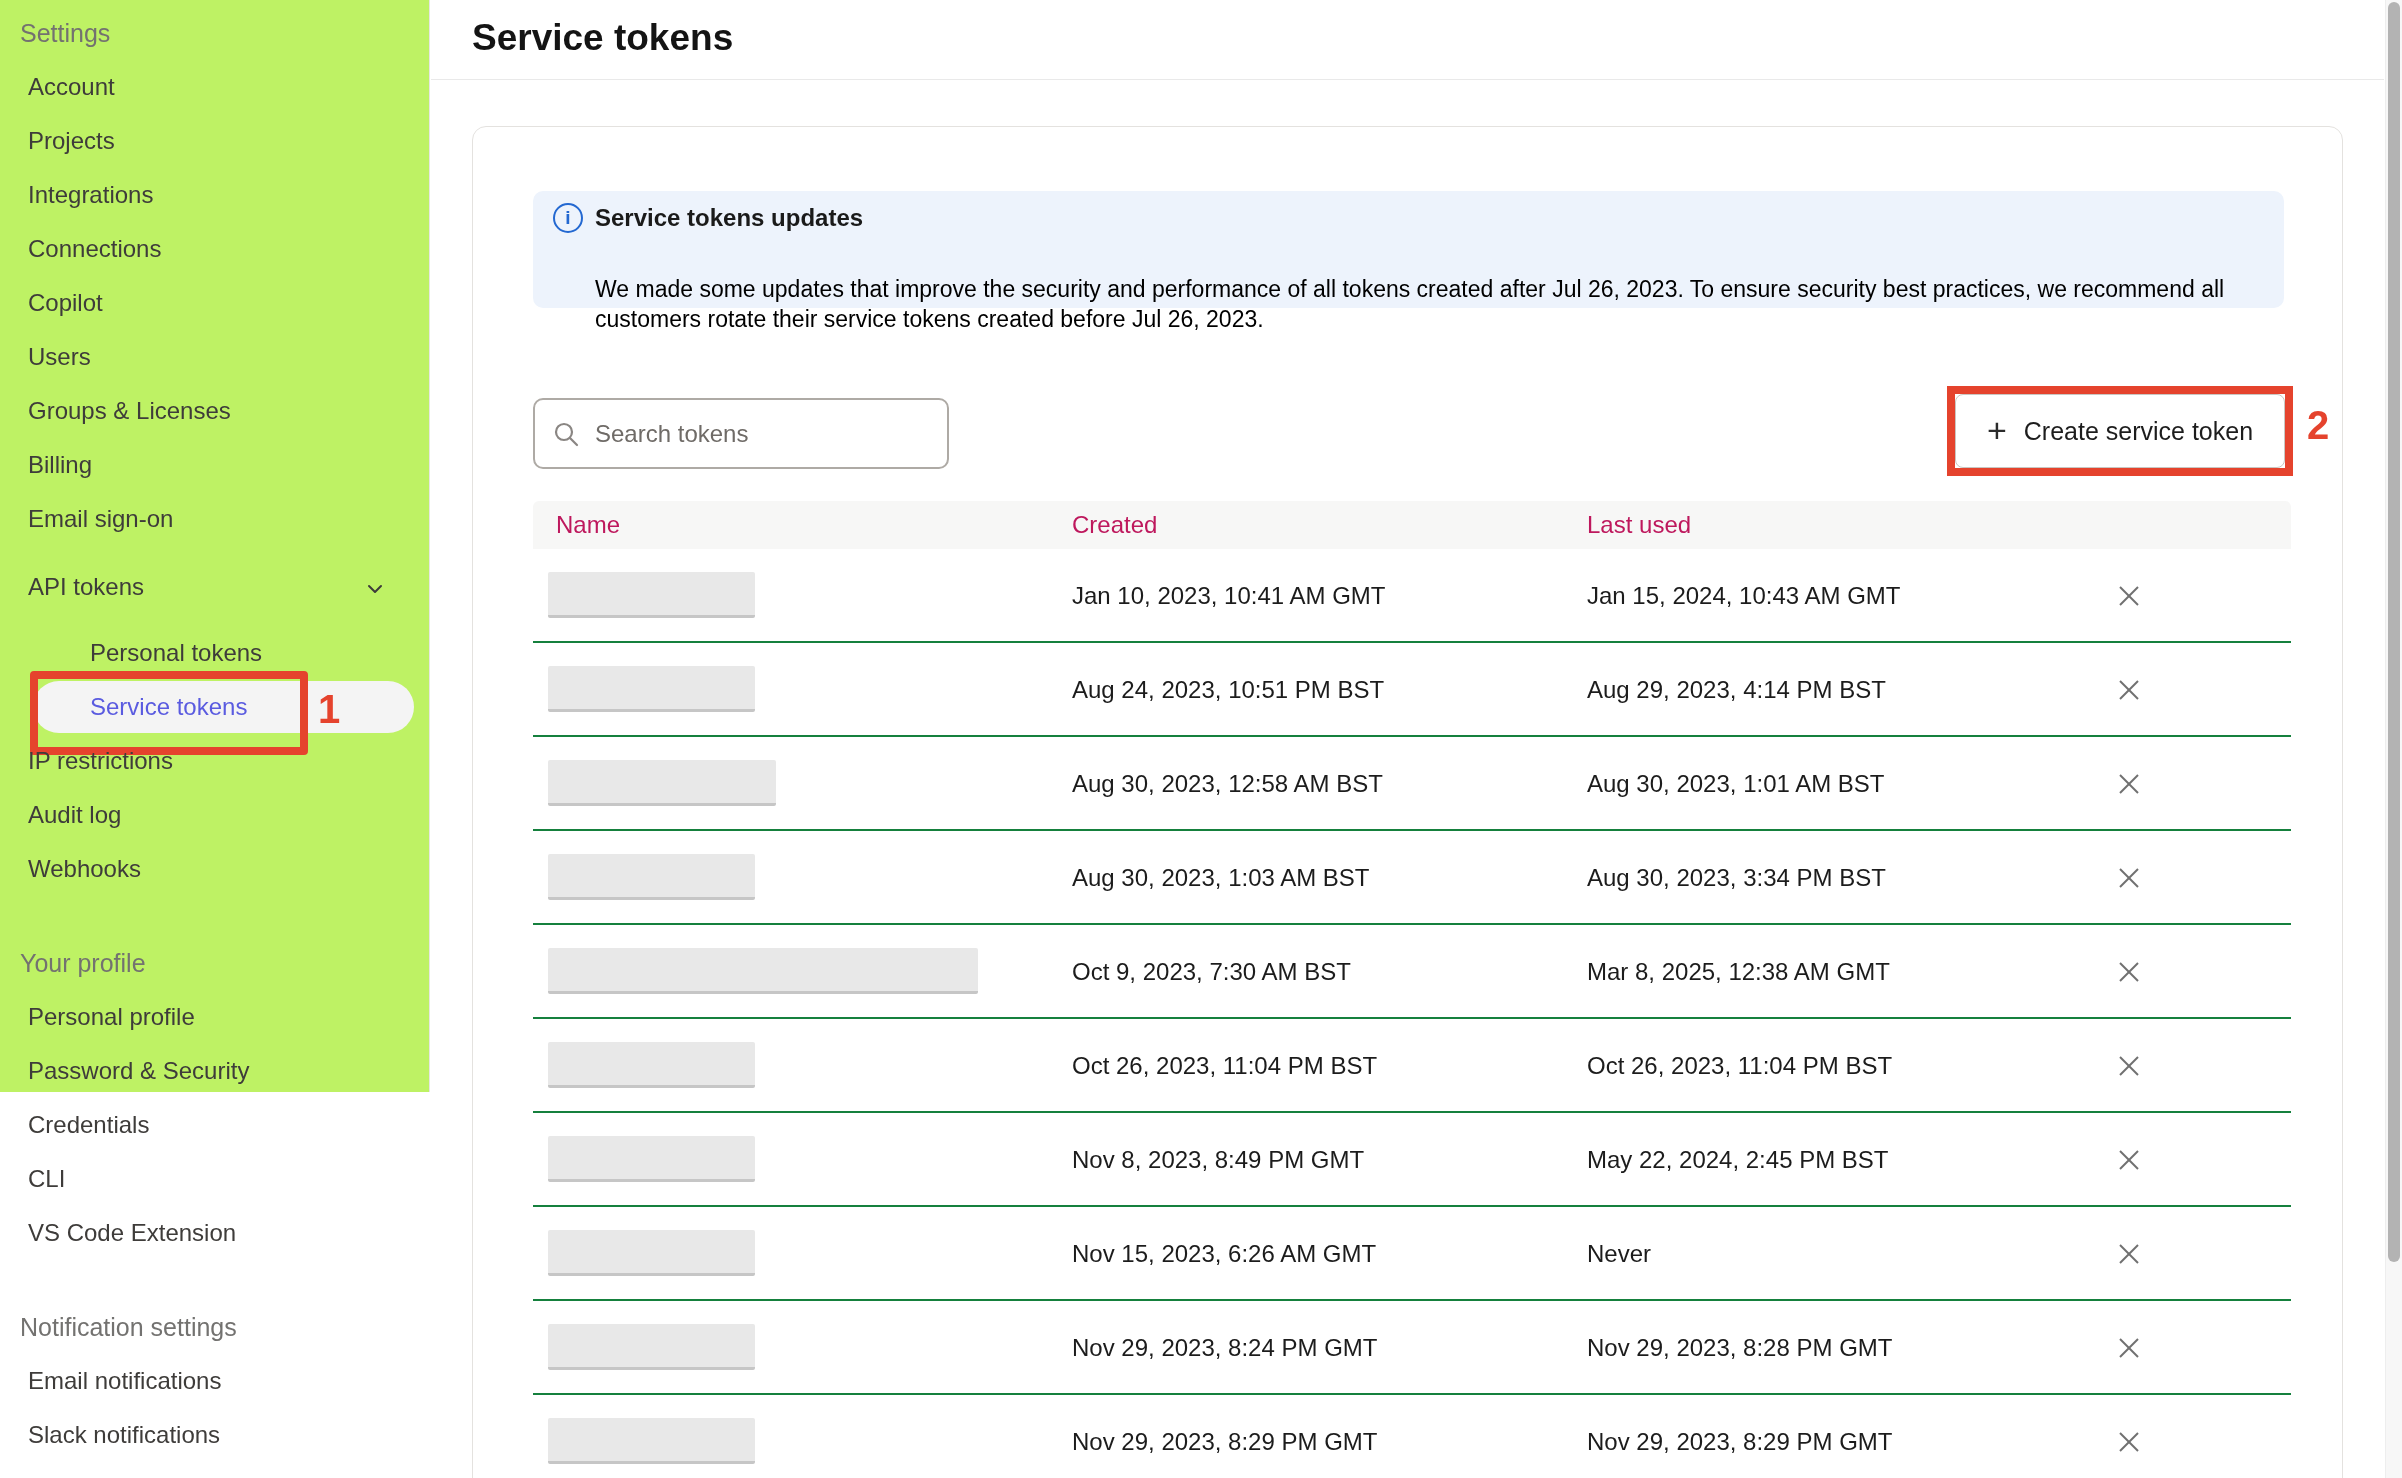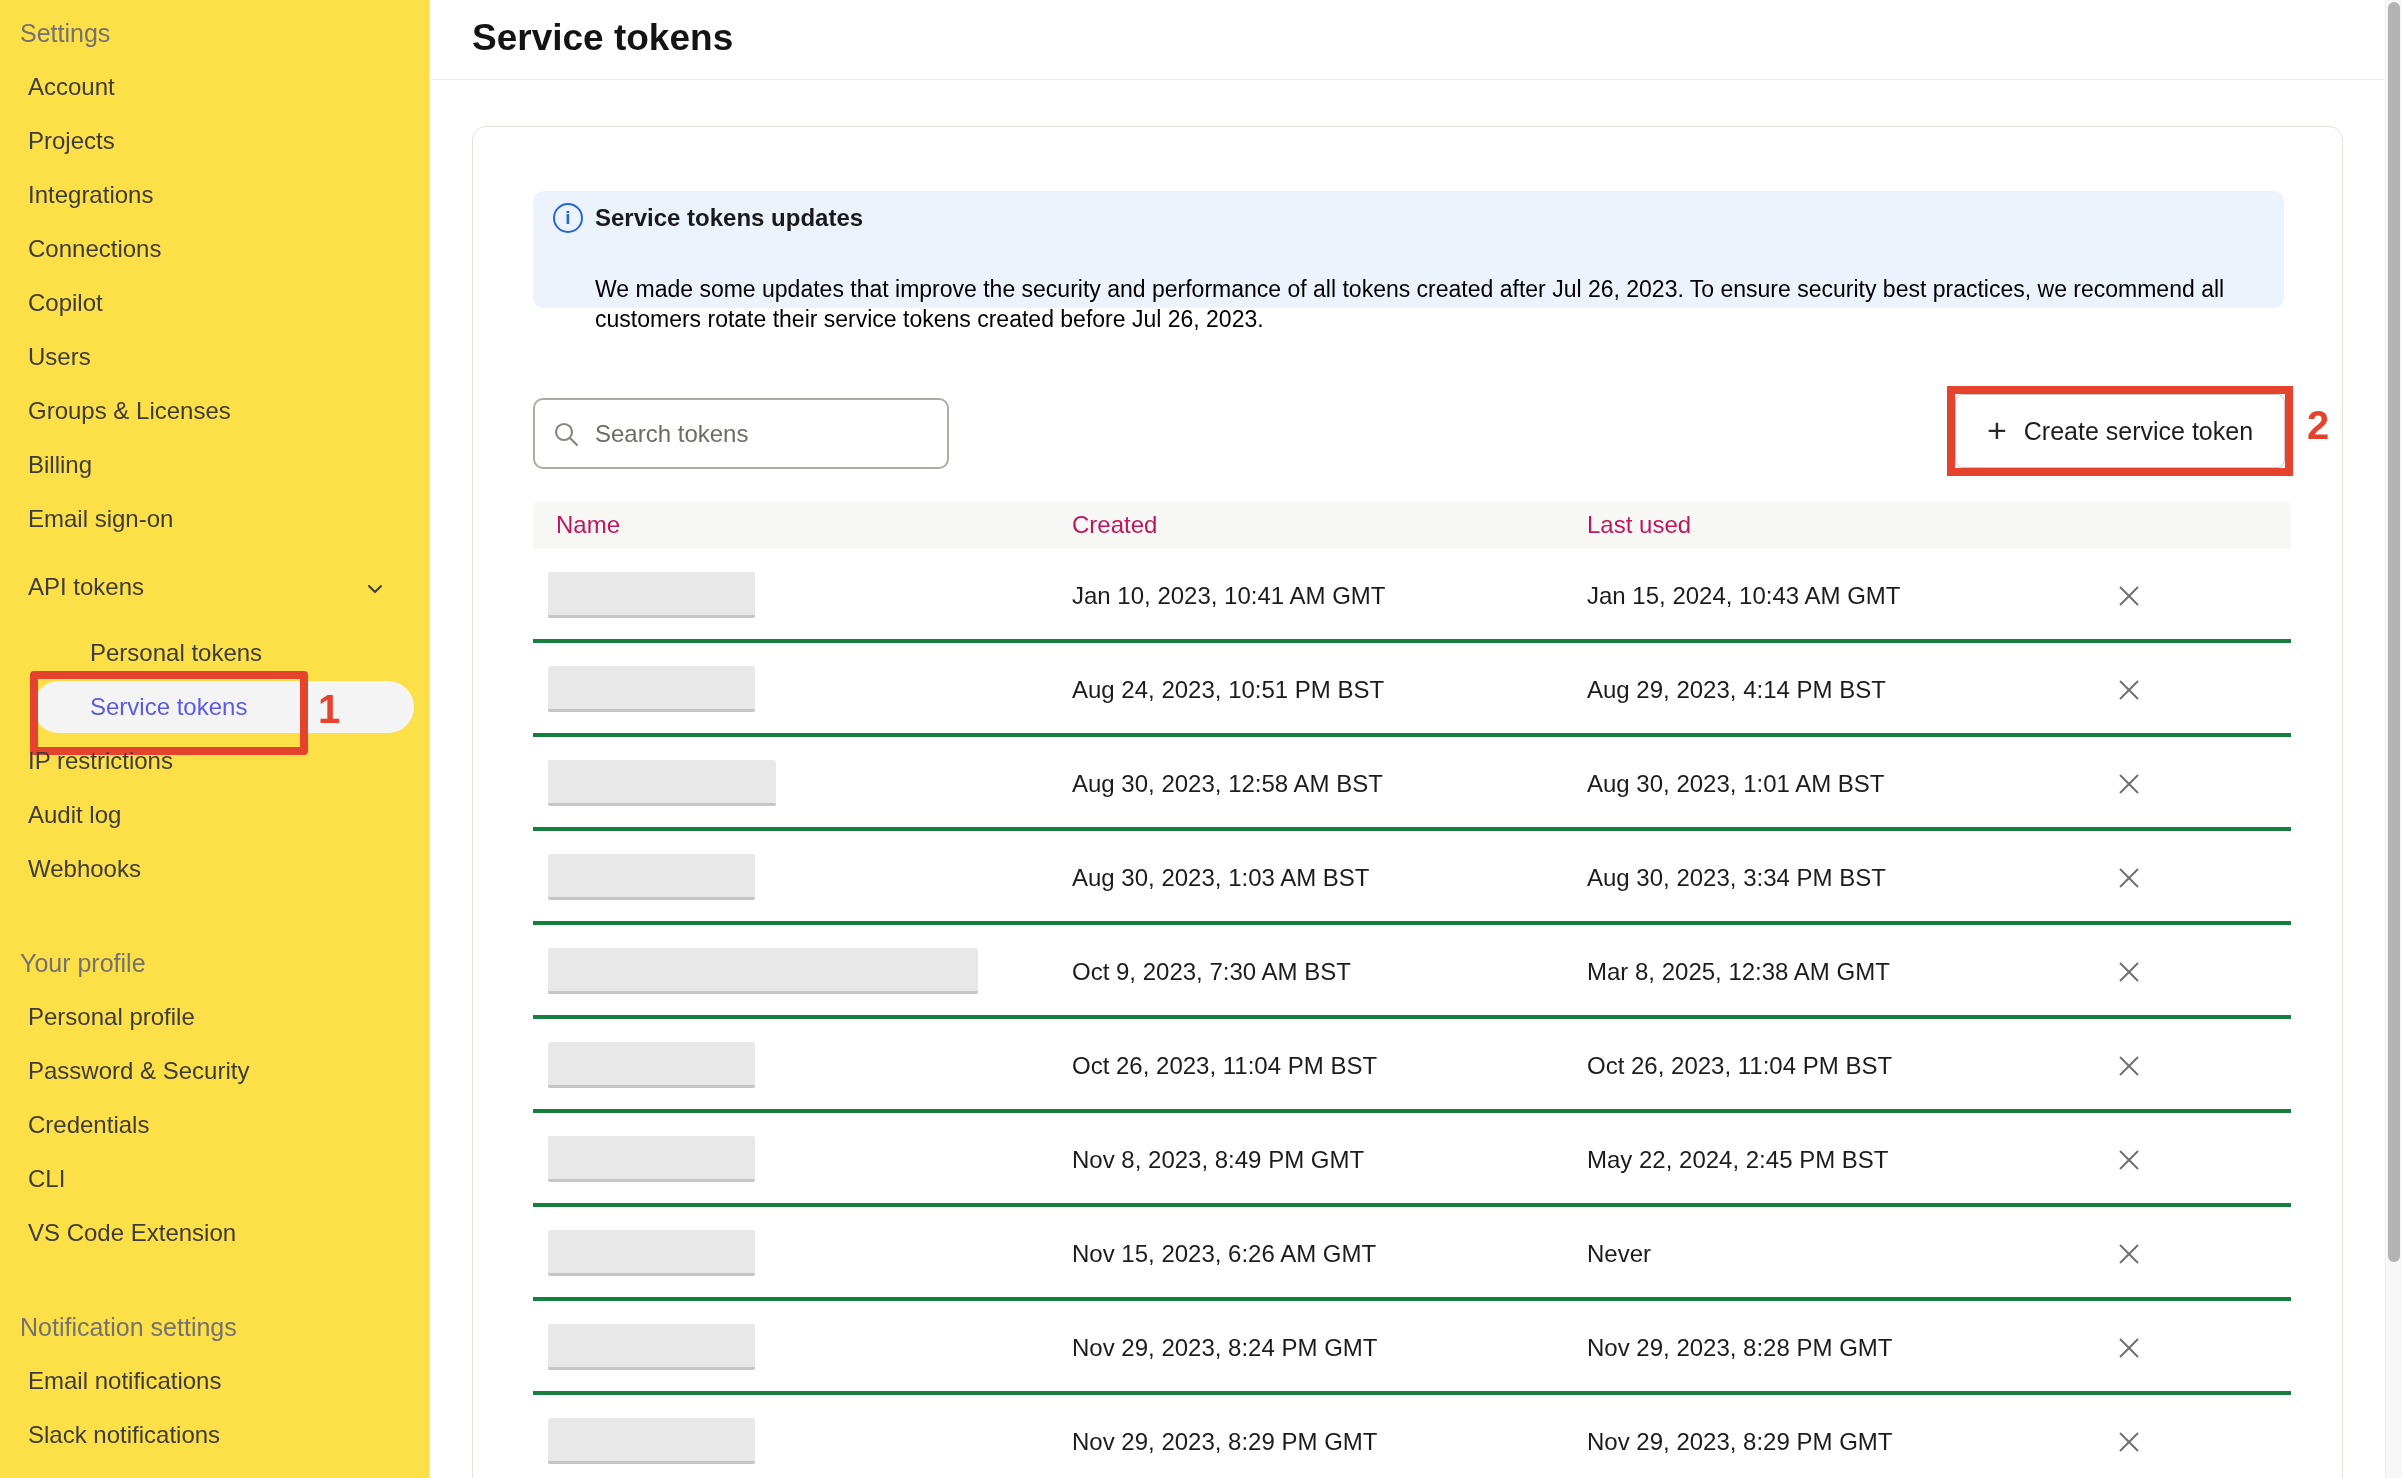--- a/index.html
+++ b/index.html
@@ -7,22 +7,22 @@
     --selected-link-purple: #5A5BE0;
     --banner-bg-blue: #EDF3FC;
     --info-icon-blue: #2368D1;
   }
   * { margin:0; padding:0; box-sizing:border-box; }
   html,body { width:2402px; height:1478px; overflow:hidden; background:#fff;
     font-family:"Liberation Sans","DejaVu Sans",sans-serif; }
   .app { position:relative; width:2402px; height:1478px; }
 
   
-  .sidebar { position:absolute; left:0; top:0; width:430px; height:1478px;
-    border-right:1px solid #e7e5e2; padding-top:6px; background:#fde047; z-index:2; }
+  .sidebar { position:absolute; left:0; top:0; width:430px; height:1092px;
+    border-right:1px solid #e7e5e2; padding-top:6px; background:#bef264; z-index:2; }
   .nav-header { height:54px; line-height:54px; padding-left:20px;
     font-size:25px; color:#737270; }
   .nav-item { position:relative; height:54px; line-height:54px; padding-left:28px;
     font-size:24px; color:#3e3c3a; font-weight:500; cursor:pointer; white-space:nowrap; }
   .nav-sub { padding-left:90px; }
   .mt-api { margin-top:14px; }
   .mt-sub { margin-top:12px; }
   .group-gap { margin-top:40px; }
   .chevron { position:absolute; right:46px; top:21px; width:16px; height:16px; }
   .chevron svg { display:block; }
@@ -74,21 +74,21 @@
   .plus-glyph { font-size:34px; font-weight:300; color:#2b2b2b; line-height:1; margin-top:-3px; }
   .anno-num-2 { left:1834px; top:278px; }
 
   
   .thead { position:absolute; left:60px; top:374px; width:1758px; height:48px;
     background:#f7f7f6; border-radius:6px 6px 0 0; font-size:24px; color:#be185d; }
   .th { position:absolute; top:0; line-height:48px; }
   .th-name { left:23px; } .th-created { left:539px; } .th-lastused { left:1054px; }
 
   .tbody { position:absolute; left:60px; top:422px; width:1758px; }
-  .row { position:relative; height:94px; border-bottom:4px solid #15803d; }
+  .row { position:relative; height:94px; border-bottom:2px solid #15803d; }
   .name-box { position:absolute; left:15px; top:23px; height:46px; width:207px;
     background:#e8e8e8; border-bottom:3px solid #c6c6c6; border-radius:2px; }
   .cell { position:absolute; top:0; line-height:94px; font-size:24px; color:#1c1c1c; white-space:nowrap; }
   .cell-created { left:539px; } .cell-lastused { left:1054px; }
   .row-x { position:absolute; left:1578px; top:29px; width:36px; height:36px;
     display:flex; align-items:center; justify-content:center; cursor:pointer; }
 
   
   .scroll-track { position:absolute; right:0; top:0; width:17px; height:1478px;
     background:#f7f7f7; border-left:1px solid #eeeeee; z-index:5; }

